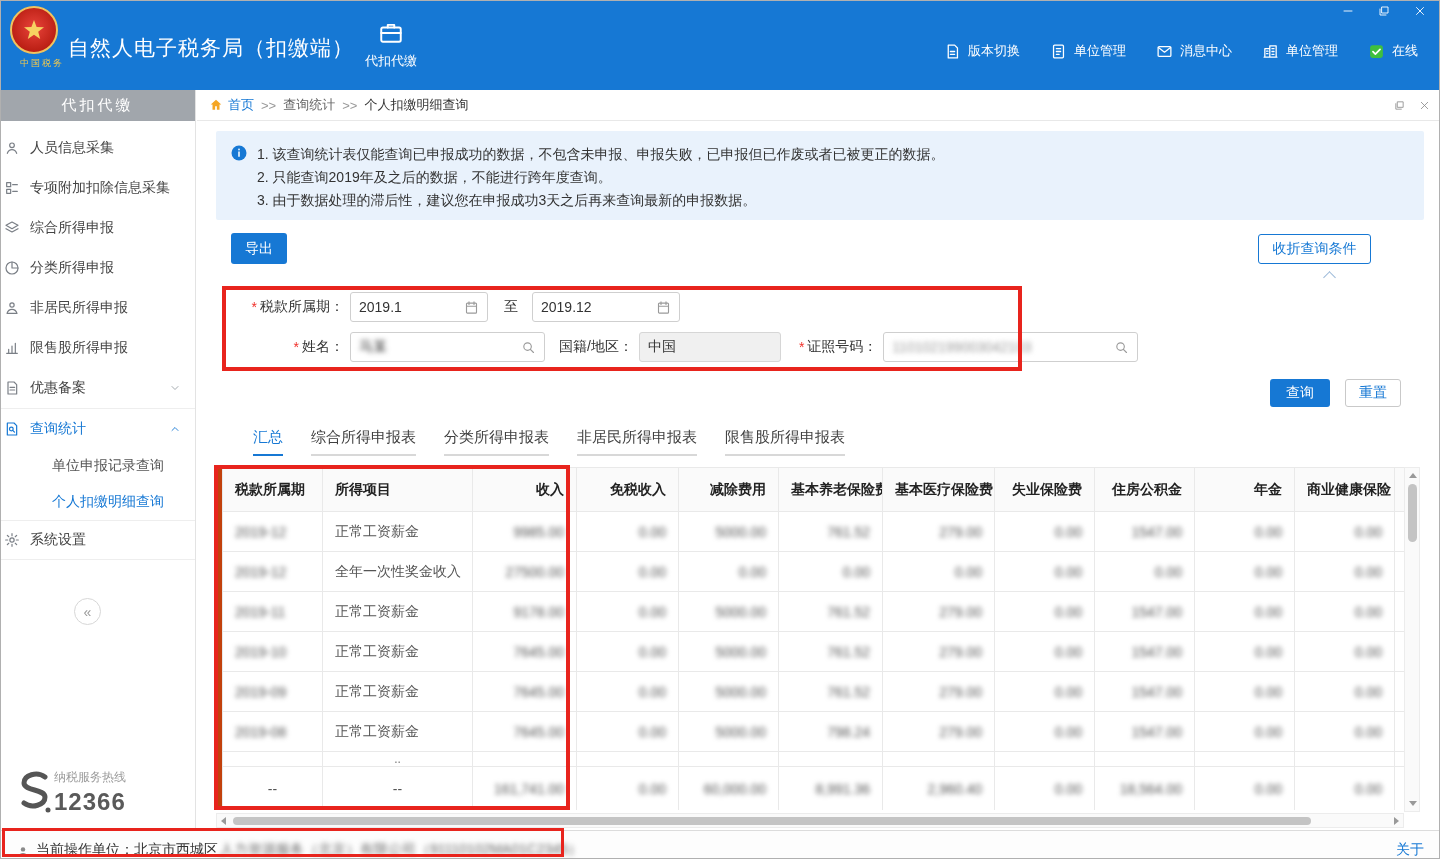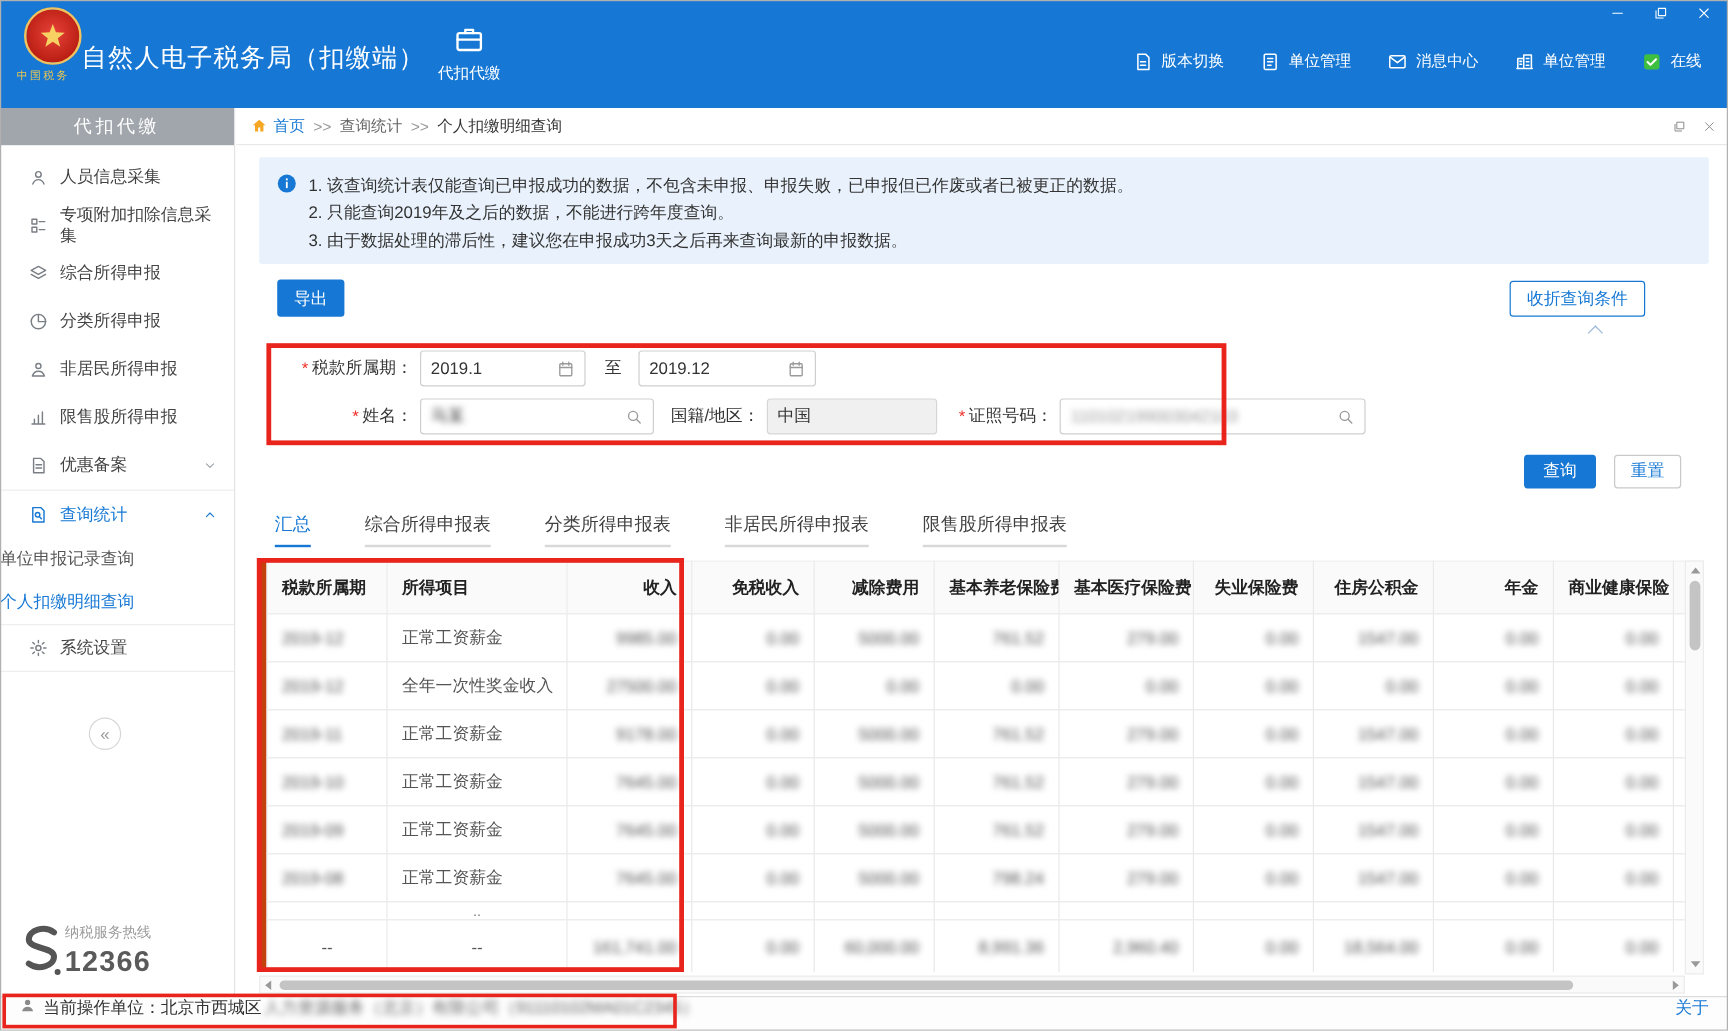--- a/index.html
+++ b/index.html
@@ -2,45 +2,45 @@
 <html><head>
 <meta charset="utf-8">
 <style>
   *{box-sizing:border-box;margin:0;padding:0}
   html,body{width:1440px;height:859px;overflow:hidden}
   body{position:relative;font-family:"Liberation Sans","DejaVu Sans",sans-serif;background:#fff;color:#333;font-size:14px}
   .i{display:inline-flex;width:16px;height:16px;flex:0 0 auto}
   .i svg{width:100%;height:100%}
   
   .topbar{position:absolute;left:0;top:0;width:1440px;height:90px;background:#1678d4}
-  .logo{position:absolute;left:14px;top:6px;width:60px;text-align:left}
+  .logo{position:absolute;left:4px;top:6px;width:60px;text-align:right}
   .logo-circle{width:48px;height:48px;border-radius:50%;margin:0 auto;background:radial-gradient(circle at 50% 45%,#e8433a 0%,#b81d12 75%);border:2px solid #f0c35e;display:flex;align-items:center;justify-content:center}
   .logo-circle .i{width:24px;height:24px}
   .logo-caption{color:#f2c94c;font-size:9px;letter-spacing:2px;margin-top:3px}
   .app-title{position:absolute;left:68px;top:34px;color:#fff;font-size:21px;letter-spacing:1px}
   .module-tab{position:absolute;left:348px;top:12px;width:86px;height:66px;display:flex;flex-direction:column;align-items:center;justify-content:center;gap:6px;color:#fff;cursor:pointer}
   .module-tab .i{width:26px;height:26px}
   .module-tab span.lbl{font-size:13px}
   .tb-menu{position:absolute;right:22px;top:42px;display:flex;gap:30px;align-items:center}
   .tb-item{display:flex;align-items:center;gap:7px;color:#fff;font-size:13px;cursor:pointer}
   .tb-item .i{width:17px;height:17px;color:#fff}
   .win-controls{position:absolute;right:12px;top:4px;display:flex;gap:20px}
   .wc{width:16px;height:14px;display:flex;align-items:center;justify-content:center;color:#fff;cursor:pointer}
   .wc .i{width:12px;height:12px}
   
   .sidebar{position:absolute;left:0;top:90px;width:196px;bottom:0;background:#fff;border-right:1px solid #e3e3e3}
   .sidebar-header{height:31px;background:#a1a6ac;color:#fff;font-size:15px;display:flex;align-items:center;justify-content:center;letter-spacing:3px}
   .side-menu{padding-top:7px}
-  .side-item{height:40px;display:flex;align-items:center;gap:10px;padding:0 14px 0 24px;font-size:14px;color:#444;cursor:pointer;position:relative}
+  .side-item{height:40px;display:flex;align-items:center;gap:10px;padding:0 14px 0 4px;font-size:14px;color:#444;cursor:pointer;position:relative}
   .side-item .i{width:16px;height:16px;color:#7a7f86}
   .side-item .chev{margin-left:auto;width:12px;height:12px;color:#9aa0a6}
   .side-item.active{color:#1678d4}
   .side-item.active .i{color:#1678d4}
   .side-item.sep-top{border-top:1px solid #eee}
-  .side-sub{height:36px;display:flex;align-items:center;font-size:14px;color:#555;cursor:pointer}
+  .side-sub{height:36px;display:flex;align-items:center;padding-left:52px;font-size:14px;color:#555;cursor:pointer}
   .side-sub.active{color:#1678d4}
   .side-item.last{border-bottom:1px solid #eee}
   .collapse-btn{position:absolute;left:74px;top:508px;width:27px;height:27px;border:1px solid #d7d7d7;border-radius:50%;display:flex;align-items:center;justify-content:center;color:#9a9a9a;font-size:14px;cursor:pointer}
   .hotline{position:absolute;left:14px;bottom:42px;display:flex;align-items:center;}
   .hot-logo{width:40px;height:50px;color:#555}
   .hot-logo svg{width:100%;height:100%}
   .hotline-label{font-size:12px;color:#9a9a9a;margin-bottom:2px}
   .hotline-number{font-size:24px;font-weight:bold;color:#5a5a5a;letter-spacing:1px}
   
   .main{position:absolute;left:197px;top:90px;right:0;bottom:29px;background:#fff}
@@ -70,21 +70,21 @@
   .input .val{flex:1;white-space:nowrap;overflow:hidden}
   .input .i{width:15px;height:15px;color:#9a9a9a}
   .input.filled{background:#f0f0f0;border-color:#d6d6d6}
   .w138{width:138px}.w148{width:148px}.w195{width:195px}.w142{width:142px}.w255{width:255px}
   .to-label{margin:0 14px 0 16px;color:#333}
   .ml14{margin-left:14px}.ml18{margin-left:18px}
   .blur{filter:blur(2.5px)}
   .gray{color:#9a9a9a}
   .search-btn{position:absolute;left:1073px;top:289px;width:60px;height:28px}
   .reset-btn{position:absolute;left:1148px;top:289px;width:56px;height:28px;background:#fff;color:#1678d4;border:1px solid #c9c9c9;border-radius:3px;font-size:14px;cursor:pointer;font-family:Liberation Serif, serif}
-  .tabs{position:absolute;left:32px;top:338px;display:flex;gap:45px}
+  .tabs{position:absolute;left:56px;top:338px;display:flex;gap:28px}
   .tab{font-size:15px;color:#404040;padding-bottom:7px;border-bottom:2px solid #d8d8d8;cursor:pointer}
   .tab.active{color:#1678d4;border-bottom-color:#1678d4}
   
   .table-wrap{position:absolute;left:19px;top:377px;width:1188px;height:343px;overflow:hidden;border-left:6px solid #c2410c}
   table.grid{border-collapse:collapse;table-layout:fixed;width:1292px}
   .grid th,.grid td{border:1px solid #e9e9e9;padding:0 12px;white-space:nowrap;overflow:hidden}
   .grid th{height:44px;background:#fafafa;font-size:14px;font-weight:700;color:#222}
   .grid td{height:40px;font-size:14px;color:#555}
   .al{text-align:left}.ar{text-align:right}
   tr.partial td{height:15px;padding:0;font-size:12px;line-height:14px;text-align:center;color:#777}
@@ -93,21 +93,21 @@
   
   .vscroll{position:absolute;left:1207px;top:377px;width:16px;height:345px;background:#fafafa;border:1px solid #ececec}
   .v-thumb{position:absolute;left:3px;top:16px;width:9px;height:58px;background:#c4c4c4;border-radius:5px}
   .tri-up{position:absolute;left:4px;top:5px;width:0;height:0;border-left:4px solid transparent;border-right:4px solid transparent;border-bottom:5px solid #999}
   .tri-down{position:absolute;left:4px;bottom:5px;width:0;height:0;border-left:4px solid transparent;border-right:4px solid transparent;border-top:5px solid #999}
   .hscroll{position:absolute;left:19px;top:723px;width:1188px;height:15px;background:#fafafa;border:1px solid #ececec}
   .h-thumb{position:absolute;left:16px;top:3px;width:1078px;height:8px;background:#c4c4c4;border-radius:5px}
   .tri-left{position:absolute;left:4px;top:3px;width:0;height:0;border-top:4px solid transparent;border-bottom:4px solid transparent;border-right:5px solid #999}
   .tri-right{position:absolute;right:4px;top:3px;width:0;height:0;border-top:4px solid transparent;border-bottom:4px solid transparent;border-left:5px solid #999}
   
-  .statusbar{position:absolute;left:0;bottom:0;width:1440px;height:29px;background:#fdfdfd;border-top:1px solid #dcdcdc;display:flex;align-items:flex-start;padding:0 16px;font-size:14px;color:#333}
+  .statusbar{position:absolute;left:0;bottom:0;width:1440px;height:29px;background:#fdfdfd;border-top:1px solid #dcdcdc;display:flex;align-items:flex-end;padding:0 16px;font-size:14px;color:#333}
   .statusbar .i{width:14px;height:14px;color:#8a8a8a;margin-right:6px}
   .sb-masked{color:#666;margin-left:2px}
   .about{margin-left:auto;color:#1678d4;cursor:pointer;text-decoration:none}
   
   .anno{position:absolute;border:4px solid #e8241d;pointer-events:none;z-index:60}
   .anno1{left:222px;top:286px;width:800px;height:85px}
   .anno2{left:214px;top:465px;width:356px;height:345px}
   .anno3{left:2px;top:828px;width:562px;height:29px;border-width:3px}
   .frame{position:absolute;inset:0;border:1px solid #b0b0b0;pointer-events:none;z-index:70}
 </style>

